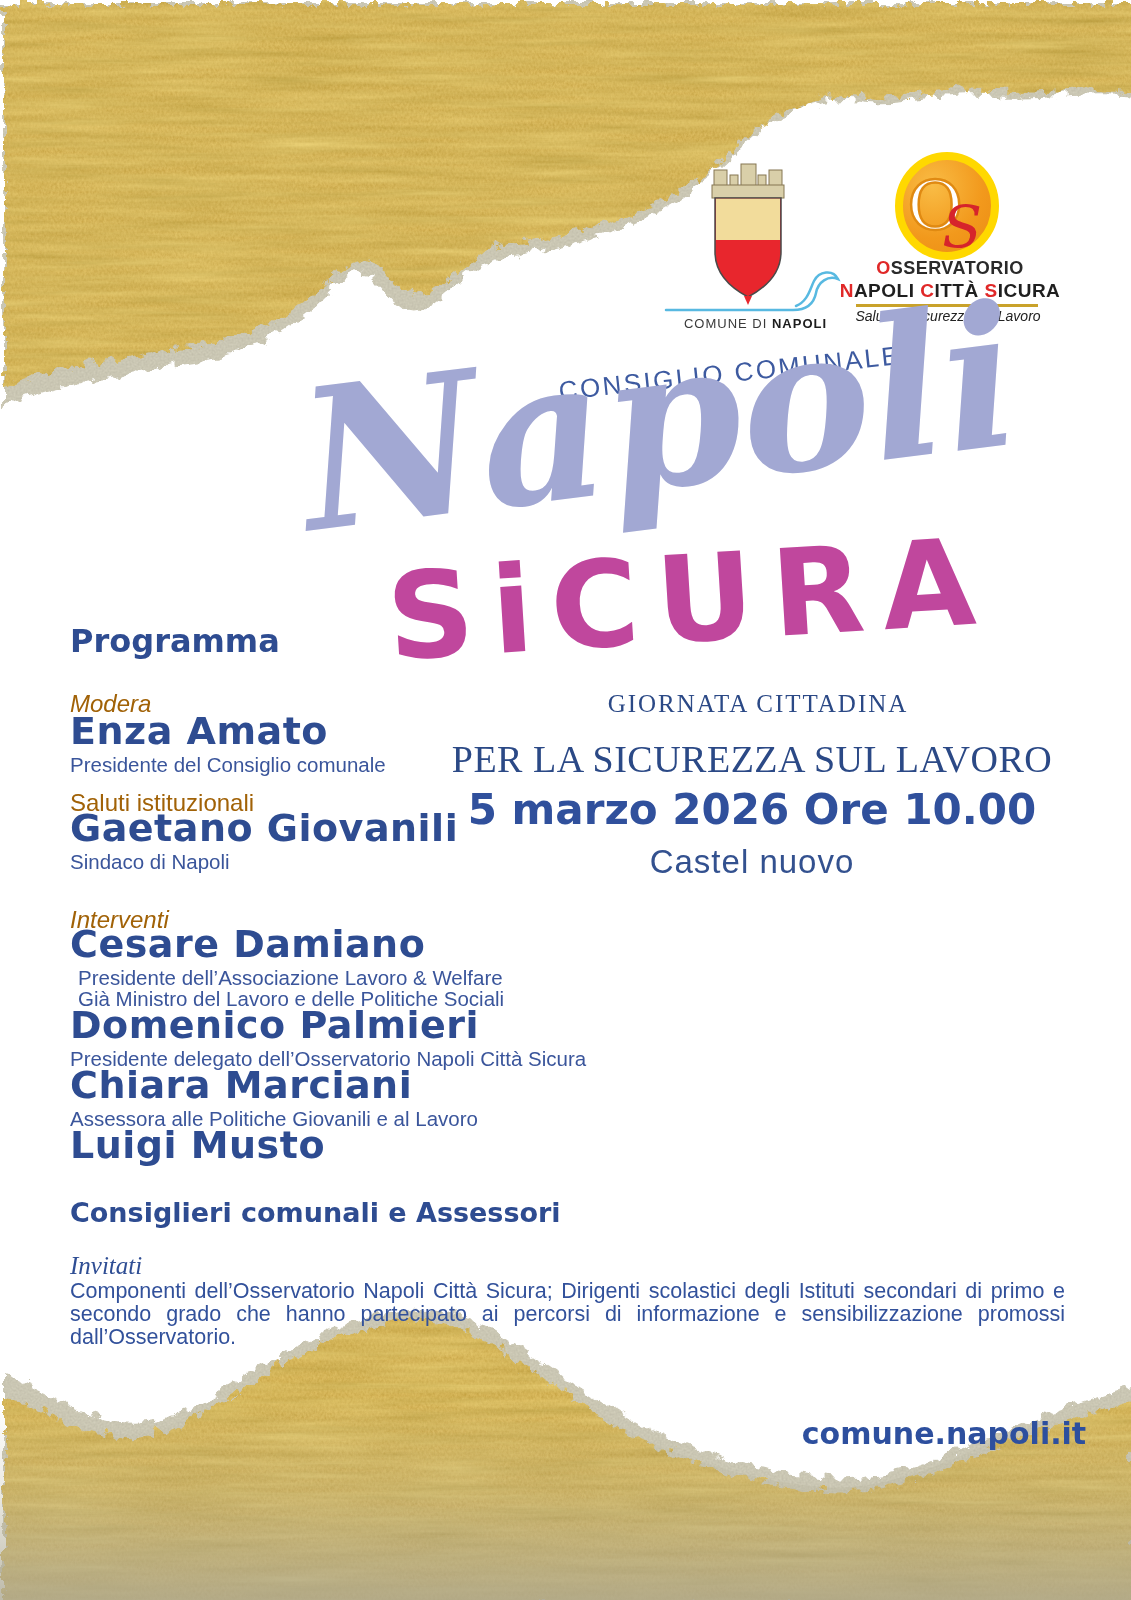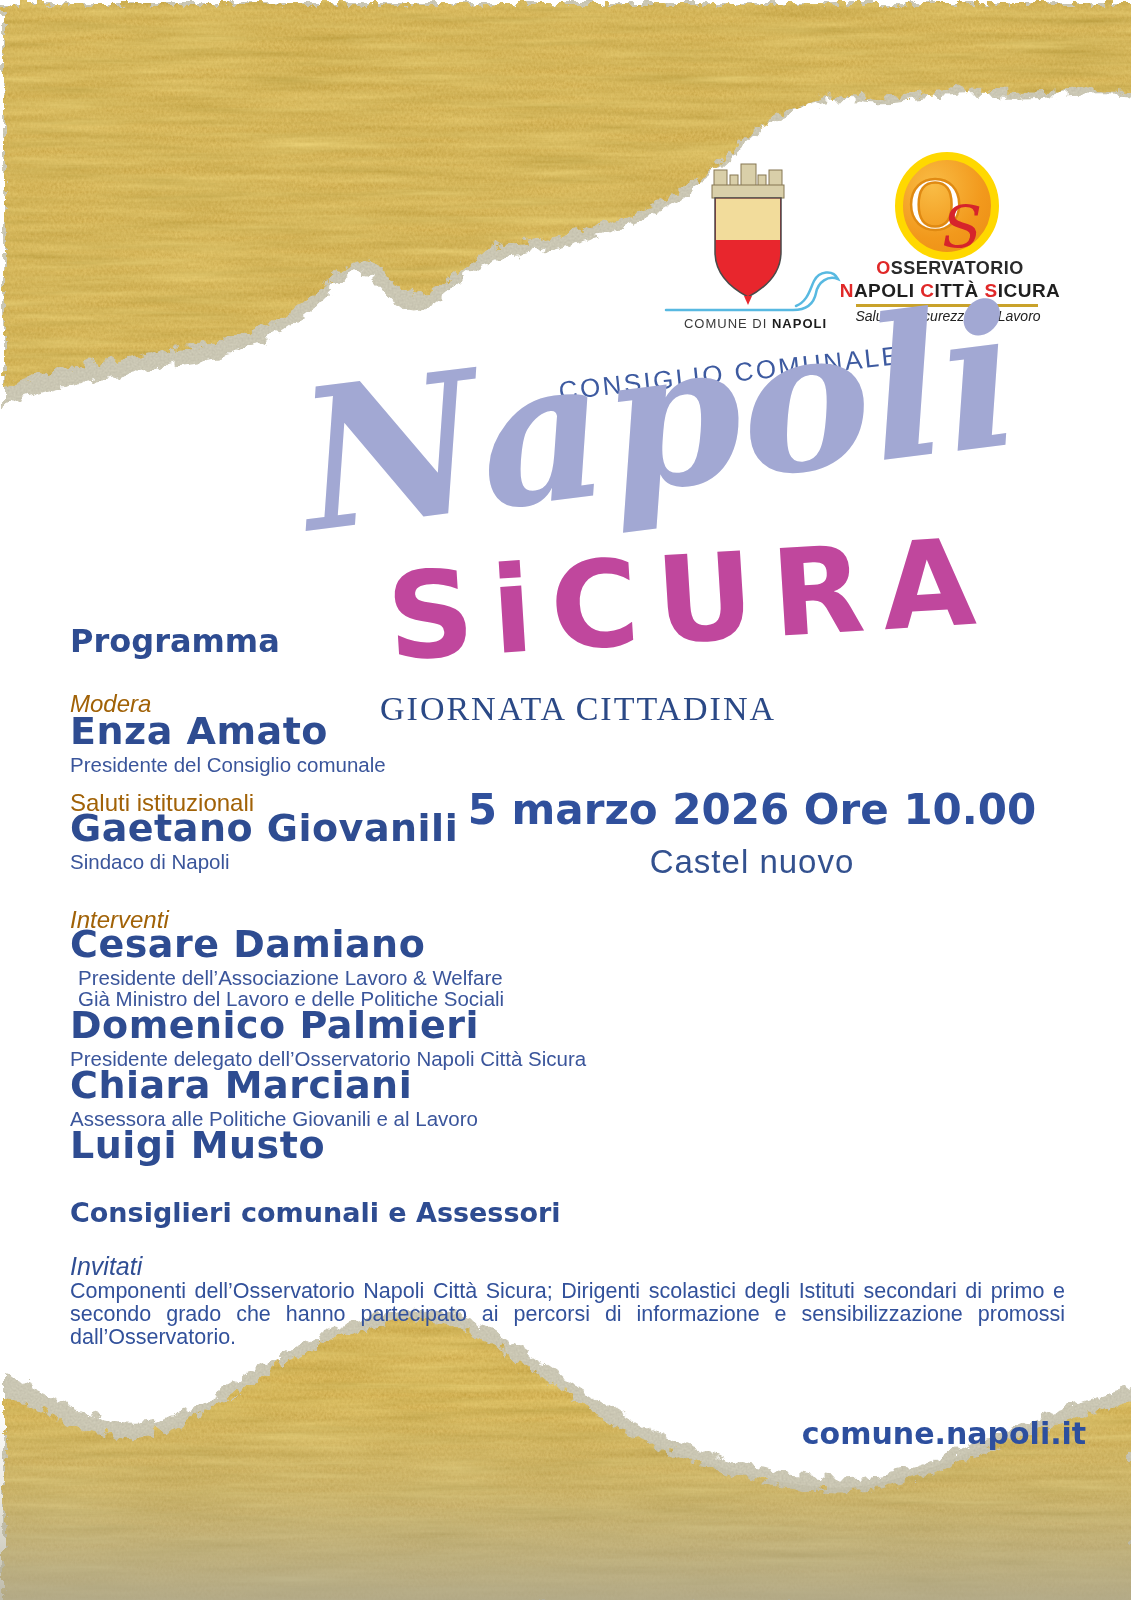--- a/index.html
+++ b/index.html
@@ -24,41 +24,41 @@
 
   
   .kicker{left:430px;top:358px;width:600px;text-align:center;font-size:26px;letter-spacing:2.5px;
     color:#3d5aa0;font-weight:500;transform:rotate(-6deg);}
   .script-word{left:300px;top:318px;width:700px;text-align:center;
     font-family:"DejaVu Serif",serif;font-style:italic;font-weight:bold;font-size:195px;
     line-height:1.05;color:#a2a8d3;transform:rotate(-7deg);}
   .main-word{left:340px;top:540px;width:700px;text-align:center;
     font-family:"DejaVu Sans",sans-serif;font-weight:800;font-size:120px;letter-spacing:18px;
     color:#c0479d;transform:rotate(-3.5deg);line-height:1;}
-  .subtitle1{left:380px;top:690px;width:700px;
-    font-family:"Liberation Serif",serif;font-size:34px;letter-spacing:2px;color:#2b4986;}
+  .subtitle1{left:408px;top:690px;width:700px;text-align:center;
+    font-family:"Liberation Serif",serif;font-size:25px;letter-spacing:2px;color:#2b4986;}
   .subtitle2{left:402px;top:737px;width:700px;text-align:center;
     font-family:"Liberation Serif",serif;font-size:38px;letter-spacing:0.5px;color:#2b4986;}
   .datetime{left:402px;top:785px;width:700px;text-align:center;
     font-family:"DejaVu Sans",sans-serif;font-weight:bold;font-size:42px;color:#30509c;}
   .venue{left:402px;top:843px;width:700px;text-align:center;font-size:33px;
     letter-spacing:1px;color:#33518f;}
 
   
   .prog-heading{left:70px;top:622px;font-family:"DejaVu Sans",sans-serif;font-weight:bold;
     font-size:32px;color:#2e4c91;}
   .role{left:70px;font-size:24px;color:#a16207;}
   .role.it{font-style:italic;}
   .speaker-name{left:70px;font-family:"DejaVu Sans",sans-serif;font-weight:bold;
     font-size:38px;line-height:1;color:#2e4c91;letter-spacing:0.5px;}
   .speaker-title{left:70px;font-size:20.5px;color:#3a559b;}
   .speaker-title.ind{left:78px;}
   .closing{left:70px;top:1197px;font-family:"DejaVu Sans",sans-serif;font-weight:bold;
     font-size:27px;color:#2e4c91;}
-  .invited-label{left:70px;top:1252px;font-style:italic;font-size:25px;color:#2f4e94;}
+  .invited-label{left:70px;top:1252px;font-style:italic;font-size:25px;color:#2f4e94;font-family:Liberation Serif, serif;}
   .invited-text{left:70px;top:1280px;width:995px;font-size:21.5px;line-height:23px;
     text-align:justify;color:#32519b;}
 
   .website{left:794px;top:1416px;width:300px;text-align:center;
     font-family:"DejaVu Sans",sans-serif;font-weight:bold;font-size:30px;color:#2d4f9e;}
 </style>
 </head>
 <body>
 
 <div class="poster">
@@ -136,20 +136,21 @@
   <div class="abs layer os-line2">
     <span class="os-lead">N</span><span>APOLI</span>&nbsp;<span class="os-lead">C</span><span>ITTÀ</span>&nbsp;<span class="os-lead">S</span><span>ICURA</span>
   </div>
   <div class="abs layer os-rule"></div>
   <div class="abs layer os-tagline">Salute e Sicurezza sul Lavoro</div>
 
   <div class="abs layer kicker">CONSIGLIO COMUNALE</div>
   <div class="abs layer script-word">Napoli</div>
   <div class="abs layer main-word">SiCURA</div>
   <div class="abs layer subtitle1">GIORNATA CITTADINA</div>
+  <div class="abs layer subtitle2">PER LA SICUREZZA SUL LAVORO</div>
   <div class="abs layer datetime">5 marzo 2026 Ore 10.00</div>
   <div class="abs layer prog-heading">Programma</div>
 
   <div class="abs layer venue">Castel nuovo</div>
 
   <div class="abs layer role it" style="top:690px;">Modera</div>
   <div class="abs layer speaker-name" style="top:712px;">Enza Amato</div>
   <div class="abs layer speaker-title" style="top:753px;">Presidente del Consiglio comunale</div>
 
   <div class="abs layer role" style="top:789px;">Saluti istituzionali</div>

